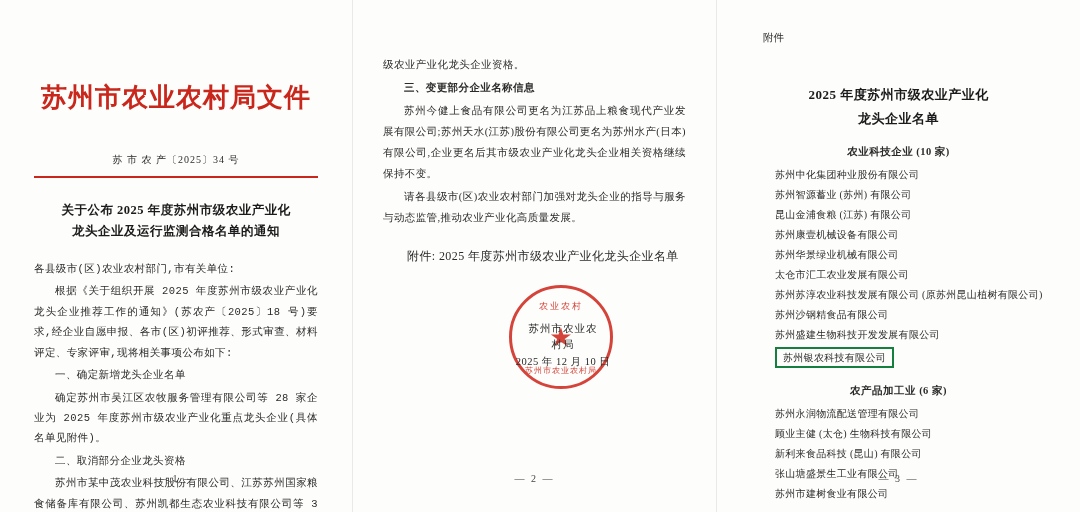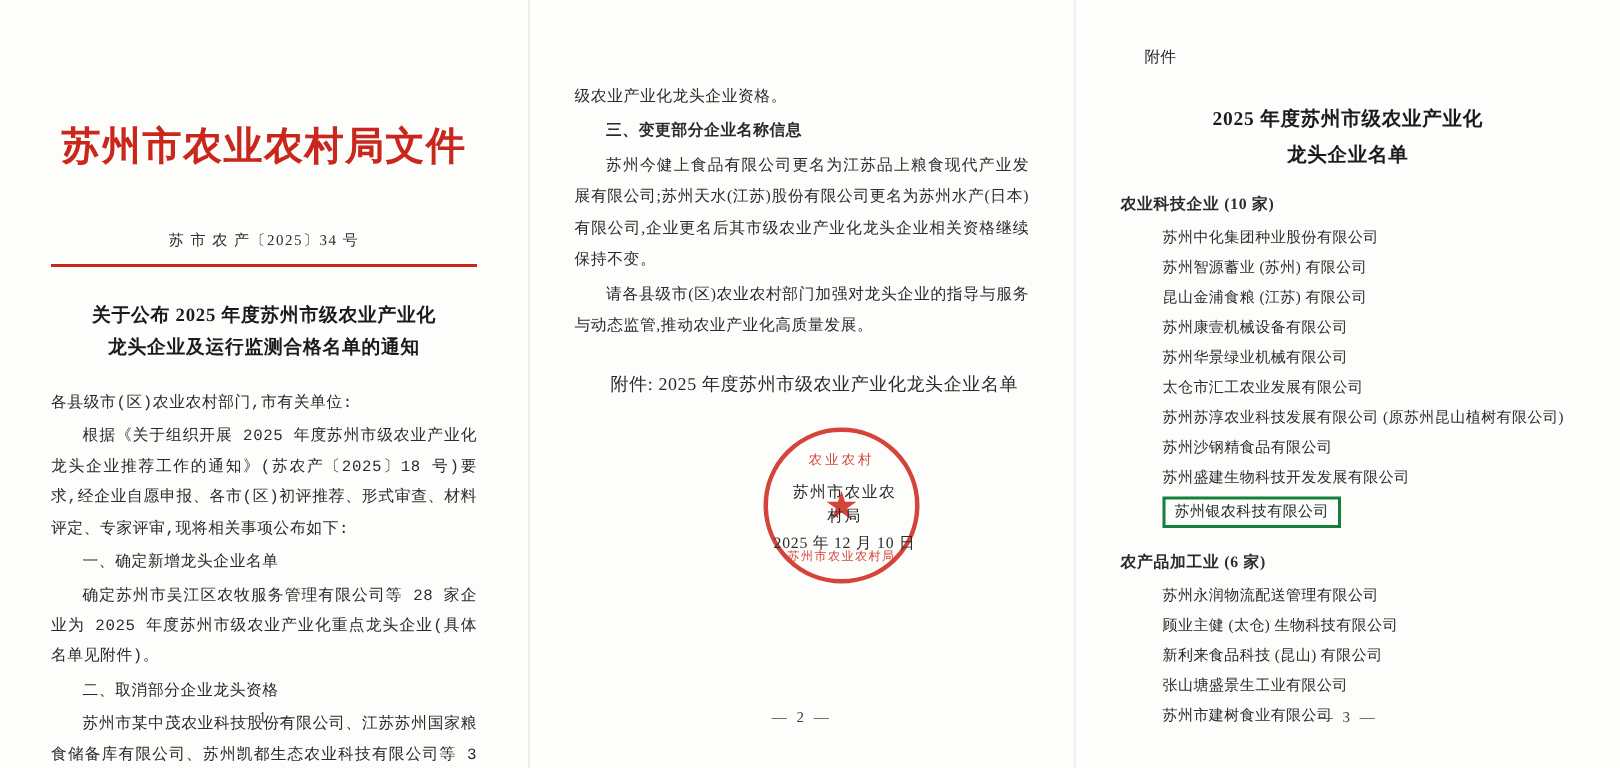--- a/index.html
+++ b/index.html
@@ -173,32 +173,32 @@
 
   
   .p3-attach {
     margin-top: 5px;
     margin-left: 16px;
     font-family: "Liberation Serif", serif;
     font-size: 10.5px;
     color: #2b2b2b;
   }
   .p3-title {
-    margin-top: 22px;
+    margin-top: 38px;
     text-align: center;
     font-family: "Liberation Serif", serif;
     font-weight: bold;
     font-size: 13px;
     color: #1b1b1b;
     line-height: 1.85;
     letter-spacing: 0.5px;
   }
   .p3-section {
     margin-top: 14px;
-    text-align: left;
+    text-align: center;
     font-family: "Liberation Serif", serif;
     font-weight: bold;
     font-size: 10.5px;
     color: #2b2b2b;
     letter-spacing: 0.5px;
   }
   .p3-list {
     margin-top: 6px;
     font-family: "Liberation Serif", serif;
     font-size: 10px;

